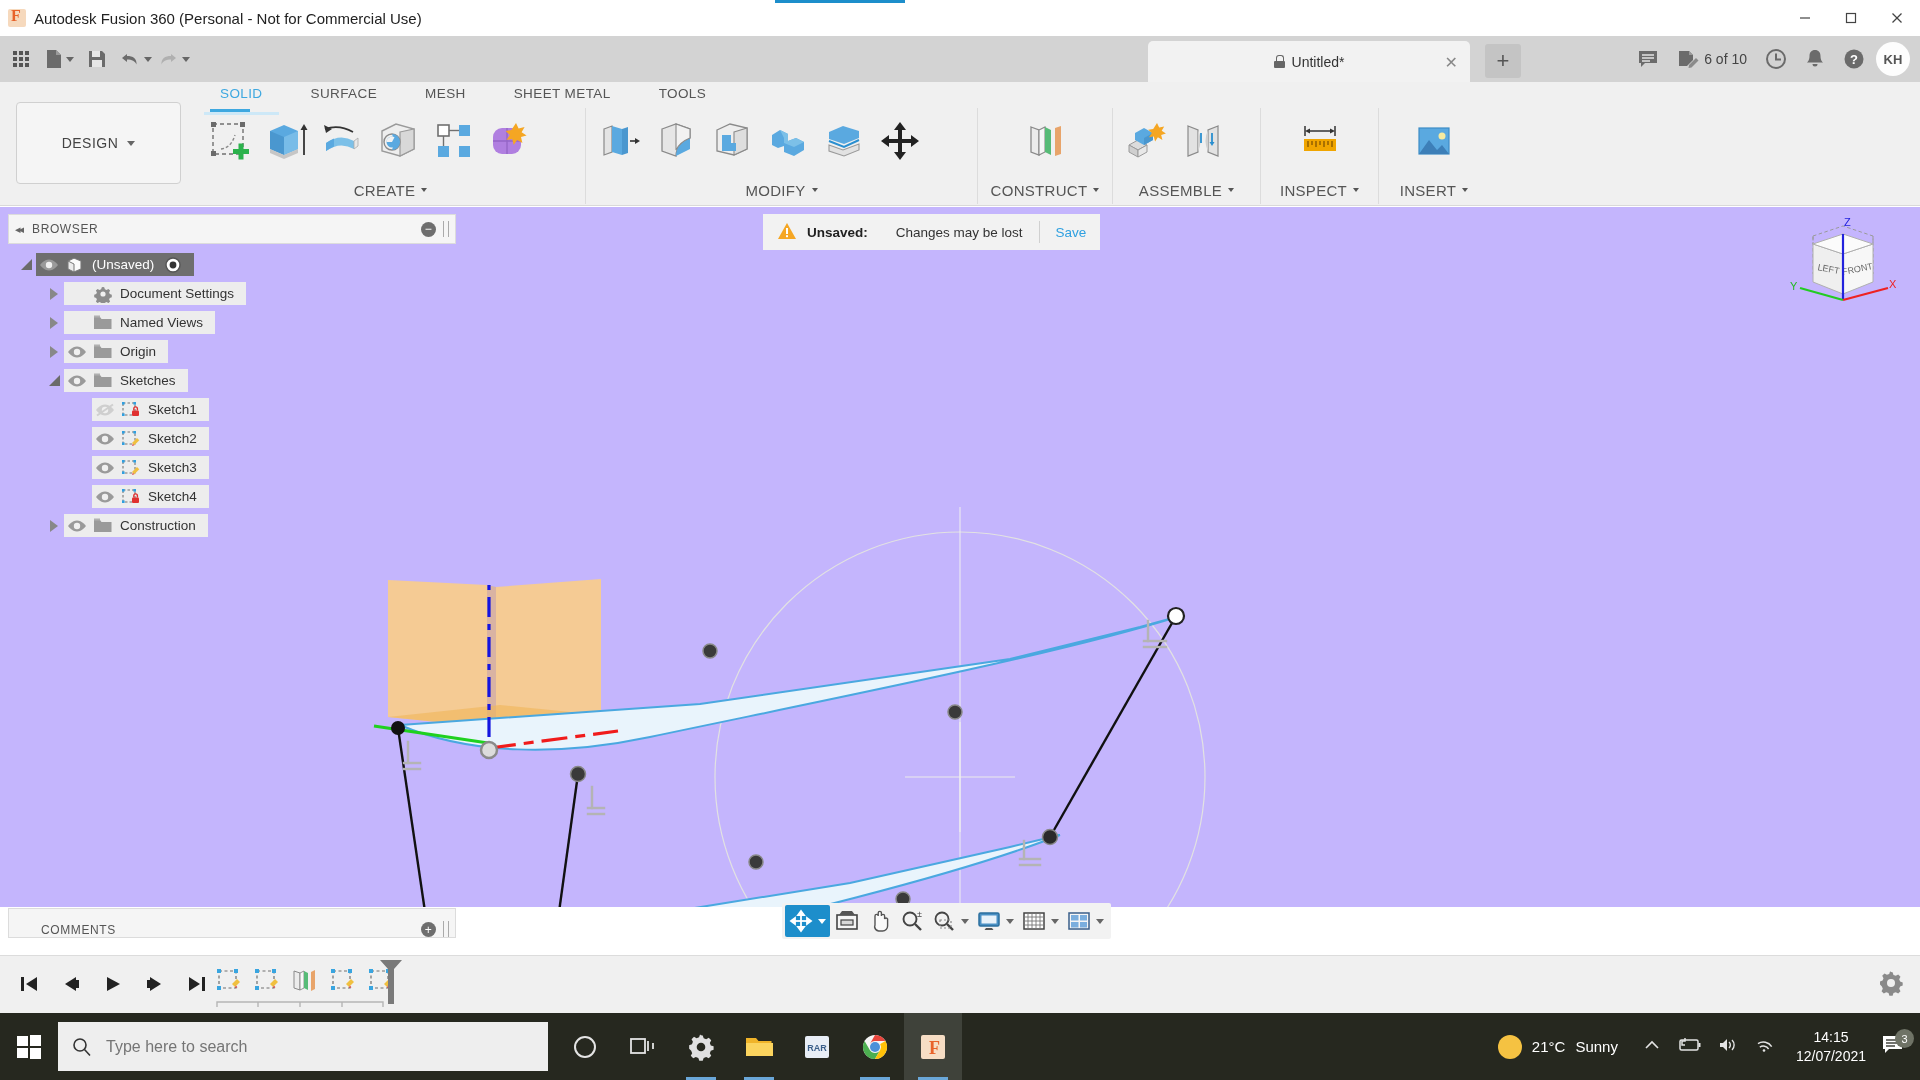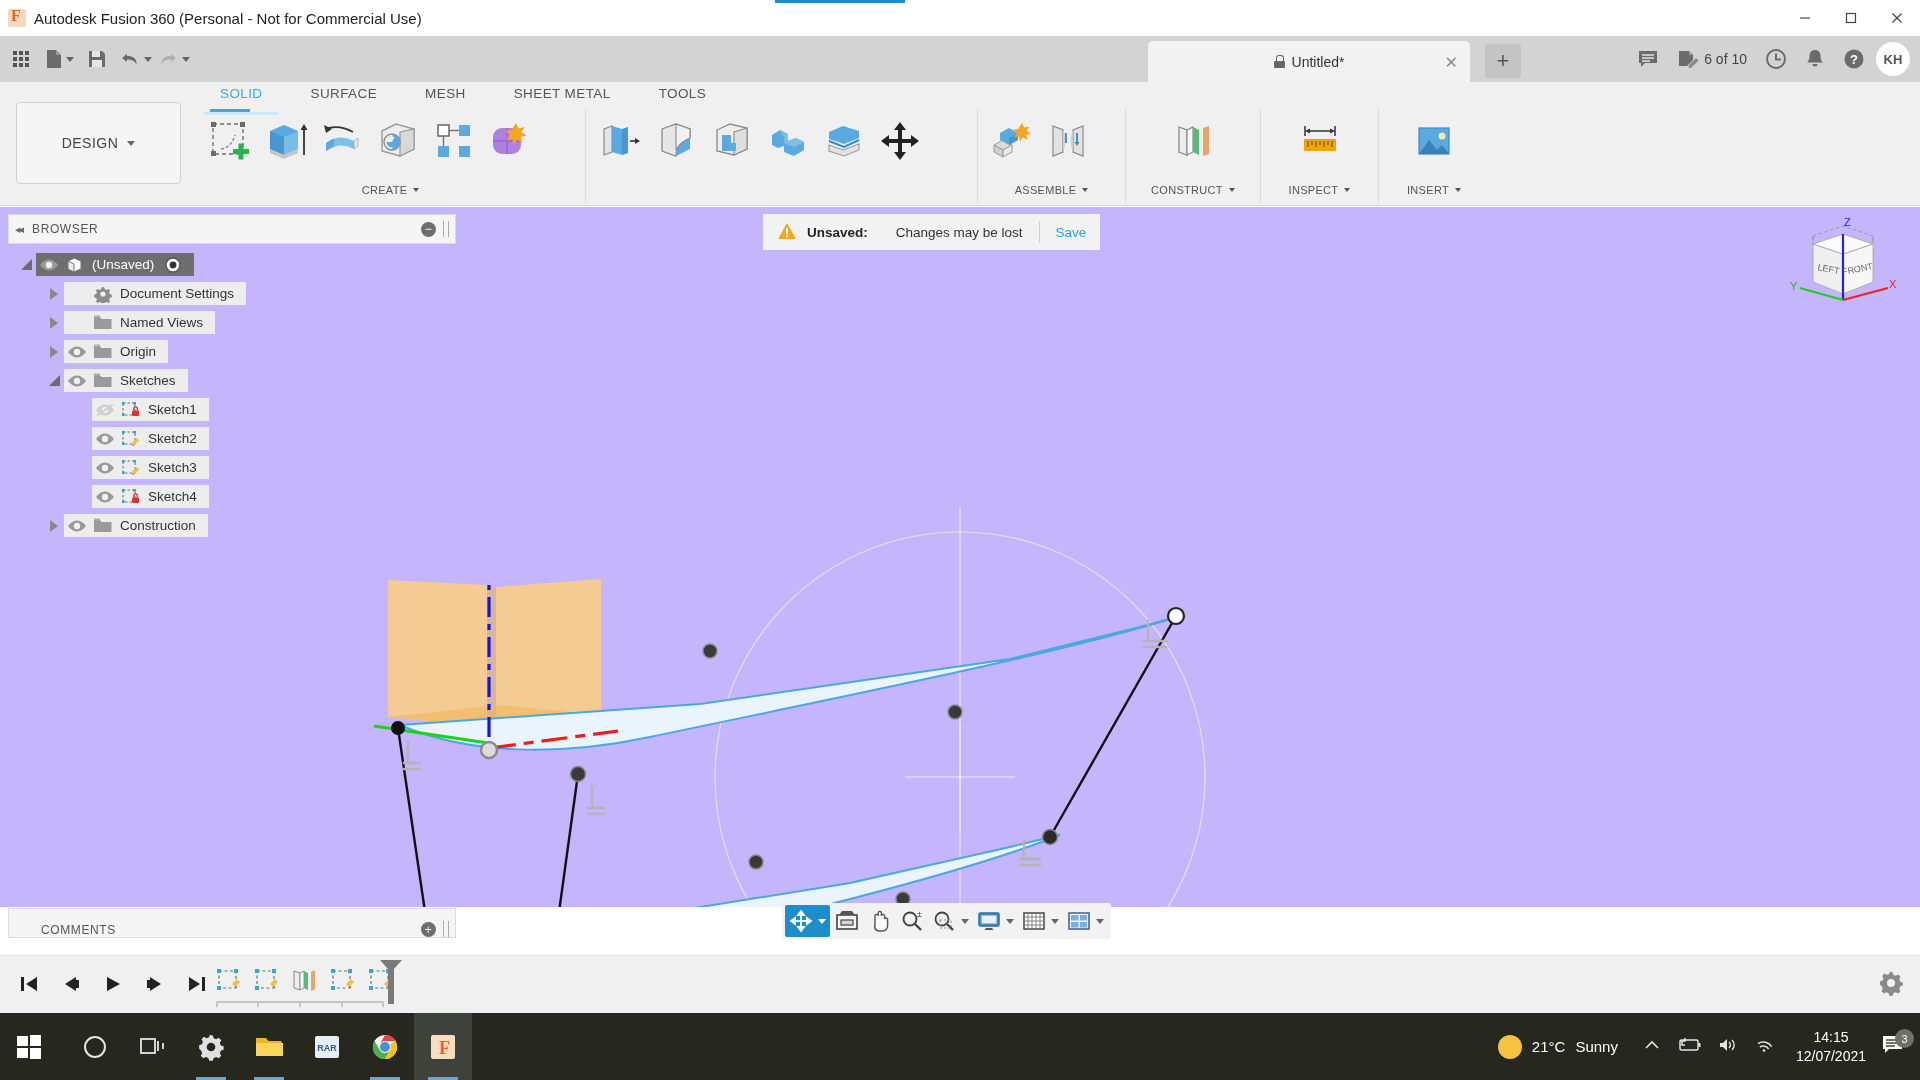--- a/index.html
+++ b/index.html
@@ -113,21 +113,21 @@
     font-size: 14px; color: #444; letter-spacing: .5px; gap: 6px;
   }
 
   .panels { position: absolute; left: 196px; top: 26px; height: 96px; display: flex; }
   .panel { display: flex; flex-direction: column; justify-content: space-between;
            border-right: 1px solid #dcdcdc; padding: 0 6px; height: 96px; }
   .panel:last-child { border-right: none; }
   .panel-row { display: flex; align-items: flex-start; height: 62px; padding-top: 4px; }
   .panel-label {
     height: 28px; display: flex; align-items: center; justify-content: center;
-    font-size: 11px; color: #555; letter-spacing: .3px; gap: 3px; cursor: pointer;
+    font-size: 15px; color: #555; letter-spacing: .3px; gap: 3px; cursor: pointer;
   }
   .panel-label .caret { border-top-color: #555; border-left-width: 3.5px; border-right-width: 3.5px; border-top-width: 4.5px; }
   .tool {
     width: 56px; height: 58px; display: flex; align-items: center; justify-content: center;
     cursor: pointer; border-radius: 3px; position: relative;
   }
   .tool svg { display: block; }
   .tool.solid-active::before {
     content: ""; position: absolute; top: -3px; left: 8px; right: 8px; height: 3px;
     background: #3ea8e0;
@@ -508,20 +508,41 @@
           </div>
           <div class="tool">
             <svg width="44" height="44" viewBox="0 0 44 44">
               <g fill="#222">
                 <path d="M22 3 l6 8 h-4 v22 h4 l-6 8 l-6 -8 h4 V11 h-4 z"></path>
                 <path d="M3 22 l8 -6 v4 h22 v-4 l8 6 l-8 6 v-4 H11 v4 z"></path>
               </g>
             </svg>
           </div>
         </div>
+        <div class="panel-label">
+          <span>MODIFY</span>
+          <span class="caret"></span>
+        </div>
+      </div>
+
+      <div class="panel" style="width:135px">
+        <div class="panel-row" style="justify-content:center;width:100%">
+          <div class="tool">
+            <svg width="44" height="44" viewBox="0 0 44 44">
+              <path d="M8 8 L16 11 L16 36 L8 33 z" fill="#ececec" stroke="#8a8a8a" stroke-width="1.3"></path>
+              <path d="M16 11 L22 8 L22 33 L16 36 z" fill="#f6f6f6" stroke="#8a8a8a" stroke-width="1.1"></path>
+              <path d="M22 8 L28 11 L28 36 L22 33 z" fill="#57bb77"></path>
+              <path d="M32 9 L38 7 L38 35 L32 37 z" fill="#e8a46a"></path>
+            </svg>
+          </div>
+        </div>
+        <div class="panel-label">
+          <span>CONSTRUCT</span>
+          <span class="caret"></span>
+        </div>
       </div>
 
       <div class="panel" style="width:148px">
         <div class="panel-row">
           <div class="tool">
             <svg width="44" height="44" viewBox="0 0 44 44">
               <path d="M4 26 L13 21 L22 26 L13 31 z" fill="#dcdcdc" stroke="#9a9a9a" stroke-width="1"></path>
               <path d="M4 26 L13 31 L13 38 L4 33 z" fill="#cfcfcf" stroke="#9a9a9a" stroke-width="1"></path>
               <path d="M22 26 L13 31 L13 38 L22 33 z" fill="#e8e8e8" stroke="#9a9a9a" stroke-width="1"></path>
               <path d="M10 14 L19 9 L28 14 L28 21 L19 26 L10 21 z" fill="#5aa9e0"></path>
@@ -536,37 +557,20 @@
               <path d="M37 7 L27 11 L27 33 L37 37 z" fill="#e2e2e2" stroke="#8a8a8a" stroke-width="1.2"></path>
               <path d="M27 11 q-5 10 0 22 z" fill="#d0d0d0"></path>
               <line x1="20" y1="14" x2="20" y2="24" stroke="#2a8fd0" stroke-width="1.8"></line>
               <line x1="31" y1="14" x2="31" y2="24" stroke="#2a8fd0" stroke-width="1.8"></line>
               <path d="M31 27 l-2.5 -4 h5 z" fill="#2a8fd0"></path>
             </svg>
           </div>
         </div>
         <div class="panel-label">
           <span>ASSEMBLE</span>
-          <span class="caret"></span>
-        </div>
-      </div>
-
-      <div class="panel" style="width:135px">
-        <div class="panel-row" style="justify-content:center;width:100%">
-          <div class="tool">
-            <svg width="44" height="44" viewBox="0 0 44 44">
-              <path d="M8 8 L16 11 L16 36 L8 33 z" fill="#ececec" stroke="#8a8a8a" stroke-width="1.3"></path>
-              <path d="M16 11 L22 8 L22 33 L16 36 z" fill="#f6f6f6" stroke="#8a8a8a" stroke-width="1.1"></path>
-              <path d="M22 8 L28 11 L28 36 L22 33 z" fill="#57bb77"></path>
-              <path d="M32 9 L38 7 L38 35 L32 37 z" fill="#e8a46a"></path>
-            </svg>
-          </div>
-        </div>
-        <div class="panel-label">
-          <span>CONSTRUCT</span>
           <span class="caret"></span>
         </div>
       </div>
 
       <div class="panel" style="width:118px">
         <div class="panel-row" style="justify-content:center;width:100%">
           <div class="tool">
             <svg width="44" height="44" viewBox="0 0 44 44">
               <line x1="7" y1="7" x2="7" y2="17" stroke="#333" stroke-width="1.5"></line>
               <line x1="37" y1="7" x2="37" y2="17" stroke="#333" stroke-width="1.5"></line>
@@ -1151,20 +1155,27 @@
 
   <div class="taskbar">
     <div class="start-btn">
       <svg width="26" height="26" viewBox="0 0 26 26">
         <rect x="1" y="2" width="11" height="10" fill="#fff"></rect>
           <rect x="14" y="1" width="11" height="11" fill="#fff"></rect>
         <rect x="1" y="14" width="11" height="10" fill="#fff"></rect>
           <rect x="14" y="14" width="11" height="11" fill="#fff"></rect>
       </svg>
     </div>
+    <div class="tb-search">
+      <svg width="20" height="20" viewBox="0 0 20 20">
+        <circle cx="8" cy="8" r="6" fill="none" stroke="#333" stroke-width="1.6"></circle>
+        <line x1="12.5" y1="12.5" x2="18" y2="18.5" stroke="#333" stroke-width="1.6"></line>
+      </svg>
+      <input type="text" placeholder="Type here to search" style="">
+    </div>
     <div class="tb-icons">
       <div class="tb-icon">
         <svg width="26" height="26" viewBox="0 0 26 26">
             <circle cx="13" cy="13" r="10" fill="none" stroke="#e4e4e4" stroke-width="2"></circle>
           </svg>
       </div>
       <div class="tb-icon">
         <svg width="28" height="24" viewBox="0 0 28 24">
           <rect x="2" y="4" width="14" height="14" fill="none" stroke="#e4e4e4" stroke-width="1.8"></rect>
           <line x1="19" y1="6" x2="19" y2="16" stroke="#e4e4e4" stroke-width="1.8"></line>

